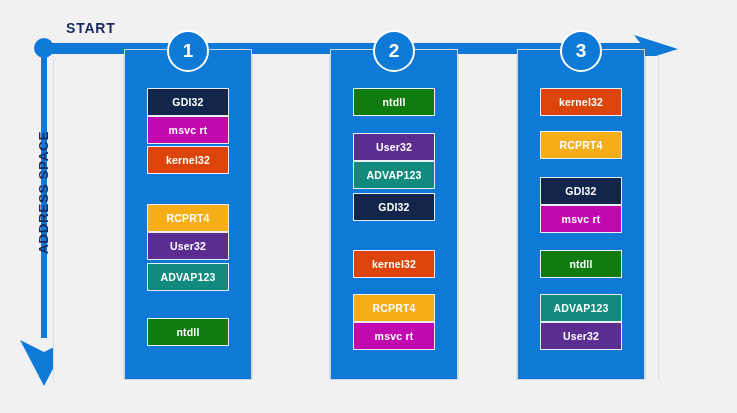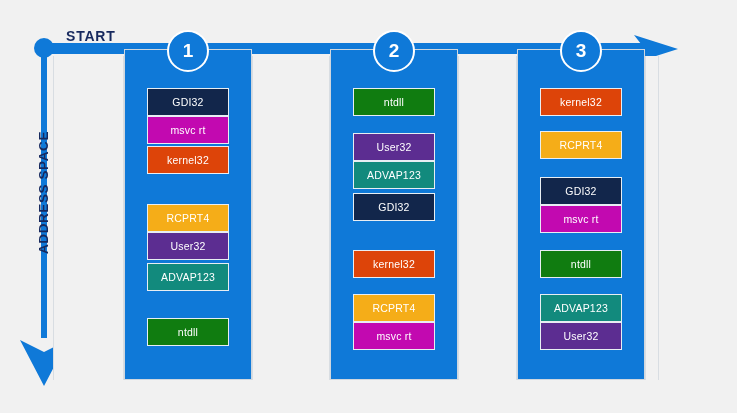--- a/index.html
+++ b/index.html
@@ -30,21 +30,21 @@
     white-space:nowrap;
   }
 
   
   .top-bar{
     position:absolute;left:47px;top:43px;width:600px;height:11px;
     background:#0f79d8;
   }
   .top-head{position:absolute;left:634px;top:27px;width:72px;height:44px;}
   .start-label{
-    position:absolute;left:66px;top:28px;
+    position:absolute;left:66px;top:20px;
     font-size:14px;font-weight:bold;letter-spacing:.8px;
     color:#17295e;white-space:nowrap;
   }
 
   
   .col{
     position:absolute;top:49px;width:128px;height:331px;
     background:#0f79d8;
     border:1px solid #cfd7df;
     box-sizing:border-box;
@@ -83,21 +83,21 @@
   .badge.b3{left:560px;}
 
   
   .mod{
     position:absolute;
     width:82px;height:28px;
     border:1.5px solid #e8eef3;
     box-sizing:border-box;
     display:flex;align-items:center;justify-content:center;
     color:#ffffff;
-    font-size:10.5px;font-weight:normal;
+    font-size:10.5px;font-weight:bold;
     letter-spacing:.2px;
     z-index:3;
   }
 </style>
 </head>
 <body>
 
 <div id="stage">
 
   <div class="top-bar"></div>

